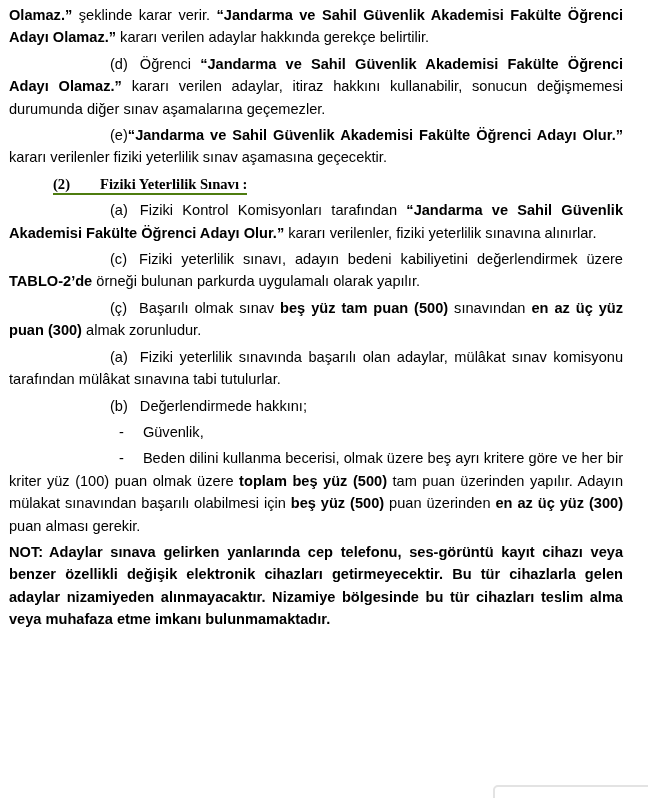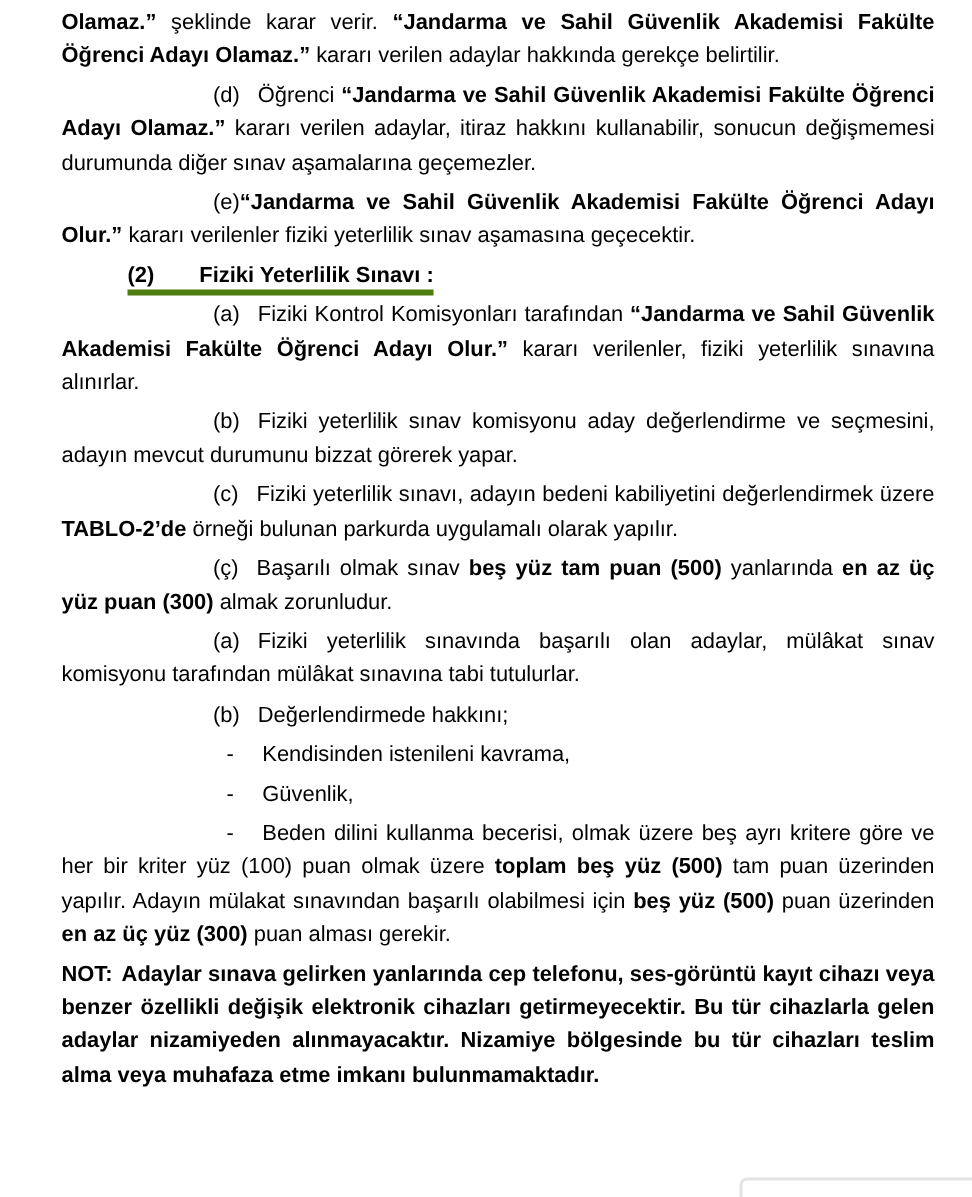--- a/index.html
+++ b/index.html
@@ -14,37 +14,37 @@
     overflow: hidden;
     background: #ffffff;
     font-family: "Liberation Sans", "DejaVu Sans", sans-serif;
     font-size: 14.6px;
     line-height: 22.4px;
     color: #000000;
   }
   .content {
     padding: 4px 25px 0 9px;
     text-align: justify;
-    margin-left: 32px;
   }
   p.para {
     margin: 0 0 4px 0;
     padding: 0;
   }
   .para.letter  { text-indent: 101px; }
   .para.dash    { text-indent: 110px; }
   .para.heading { text-indent: 44px; }
   .para.body,
   .para.note    { text-indent: 0; }
   .bold { font-weight: bold; }
   .tab  { display: inline-block; }
   .heading-inner {
     font-weight: bold;
-    border-bottom: 4px solid #4d7c0f;
+    border-bottom: 2px solid #4d7c0f;
     padding-bottom: 1px;
+    font-family: Liberation Serif, serif;
   }
   .corner-box {
     position: absolute;
     left: 493px;
     top: 785px;
     width: 200px;
     height: 40px;
     background: #ffffff;
     border: 2px solid #e3e3e3;
     border-radius: 5px 0 0 0;
@@ -53,24 +53,22 @@
 </head>
 <body>
 
 <div class="page" style="background: rgb(255, 255, 255); color: rgb(0, 0, 0);">
   <div class="content">
       <p class="para body"><span class="bold">Olamaz.”</span><span> şeklinde karar verir. </span><span class="bold">“Jandarma ve Sahil Güvenlik Akademisi Fakülte Öğrenci Adayı Olamaz.”</span><span> kararı verilen adaylar hakkında gerekçe belirtilir.</span></p>
       <p class="para letter"><span>(d)</span><span class="tab" style="width: 12px;"></span><span>Öğrenci </span><span class="bold">“Jandarma ve Sahil Güvenlik Akademisi Fakülte Öğrenci Adayı Olamaz.”</span><span> kararı verilen adaylar, itiraz hakkını kullanabilir, sonucun değişmemesi durumunda diğer sınav aşamalarına geçemezler.</span></p>
       <p class="para letter"><span>(e)</span><span class="bold">“Jandarma ve Sahil Güvenlik Akademisi Fakülte Öğrenci Adayı Olur.”</span><span> kararı verilenler fiziki yeterlilik sınav aşamasına geçecektir.</span></p>
       <p class="para heading"><span class="heading-inner"><span class="bold">(2)</span><span class="tab" style="width: 30px;"></span><span class="bold">Fiziki Yeterlilik Sınavı :</span></span></p>
       <p class="para letter"><span>(a)</span><span class="tab" style="width: 12px;"></span><span>Fiziki Kontrol Komisyonları tarafından </span><span class="bold">“Jandarma ve Sahil Güvenlik Akademisi Fakülte Öğrenci Adayı Olur.”</span><span> kararı verilenler, fiziki yeterlilik sınavına alınırlar.</span></p>
-      <p class="para letter"><span>(b)</span><span class="tab" style="width: 12px;"></span><span>Fiziki yeterlilik sınav komisyonu aday değerlendirme ve seçmesini, adayın mevcut durumunu bizzat görerek yapar.</span></p>
       <p class="para letter"><span>(c)</span><span class="tab" style="width: 12px;"></span><span>Fiziki yeterlilik sınavı, adayın bedeni kabiliyetini değerlendirmek üzere </span><span class="bold">TABLO-2’de</span><span> örneği bulunan parkurda uygulamalı olarak yapılır.</span></p>
-      <p class="para letter"><span>(ç)</span><span class="tab" style="width: 12px;"></span><span>Başarılı olmak sınav </span><span class="bold">beş yüz tam puan (500)</span><span> yanlarında </span><span class="bold">en az üç yüz puan (300)</span><span> almak zorunludur.</span></p>
+      <p class="para letter"><span>(ç)</span><span class="tab" style="width: 12px;"></span><span>Başarılı olmak sınav </span><span class="bold">beş yüz tam puan (500)</span><span> sınavından </span><span class="bold">en az üç yüz puan (300)</span><span> almak zorunludur.</span></p>
       <p class="para letter"><span>(a)</span><span class="tab" style="width: 12px;"></span><span>Fiziki yeterlilik sınavında başarılı olan adaylar, mülâkat sınav komisyonu tarafından mülâkat sınavına tabi tutulurlar.</span></p>
       <p class="para letter"><span>(b)</span><span class="tab" style="width: 12px;"></span><span>Değerlendirmede hakkını;</span></p>
-      <p class="para dash"><span>-</span><span class="tab" style="width: 19px;"></span><span>Kendisinden istenileni kavrama,</span></p>
       <p class="para dash"><span>-</span><span class="tab" style="width: 19px;"></span><span>Güvenlik,</span></p>
       <p class="para dash"><span>-</span><span class="tab" style="width: 19px;"></span><span>Beden dilini kullanma becerisi, olmak üzere beş ayrı kritere göre ve her bir kriter yüz (100) puan olmak üzere </span><span class="bold">toplam beş yüz (500)</span><span> tam puan üzerinden yapılır. Adayın mülakat sınavından başarılı olabilmesi için </span><span class="bold">beş yüz (500)</span><span> puan üzerinden </span><span class="bold">en az üç yüz (300)</span><span> puan alması gerekir.</span></p>
       <p class="para note"><span class="bold">NOT:</span><span class="tab" style="width: 6px;"></span><span class="bold">Adaylar sınava gelirken yanlarında cep telefonu, ses-görüntü kayıt cihazı veya benzer özellikli değişik elektronik cihazları getirmeyecektir. Bu tür cihazlarla gelen adaylar nizamiyeden alınmayacaktır. Nizamiye bölgesinde bu tür cihazları teslim alma veya muhafaza etme imkanı bulunmamaktadır.</span></p>
     </div>
   <div class="corner-box" style="border-color: rgb(227, 227, 227);"></div>
 </div>
 
 </body></html>

